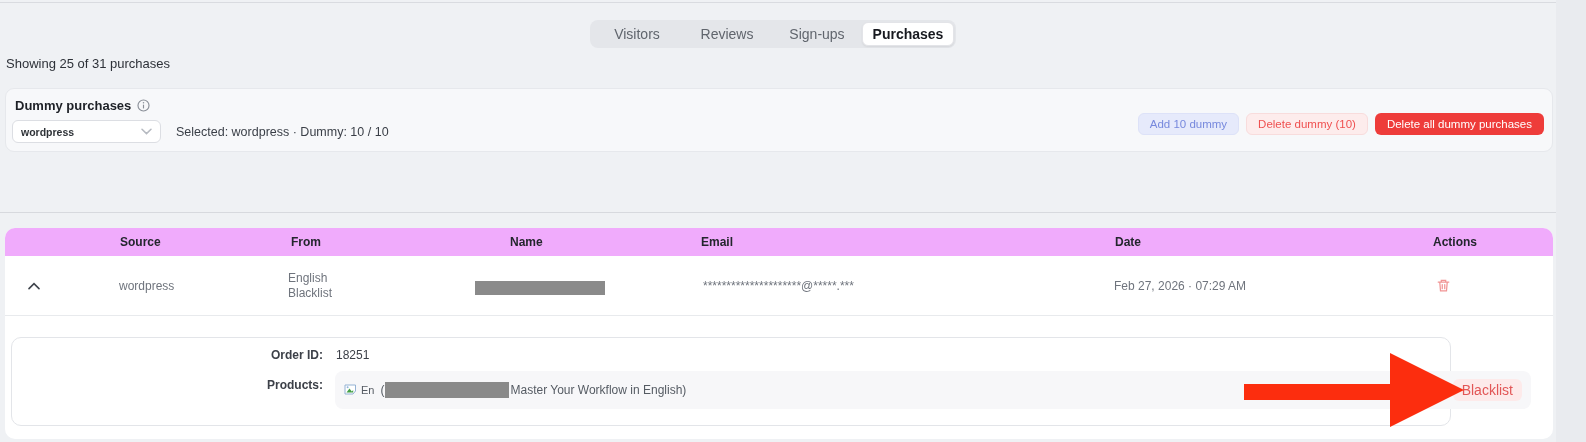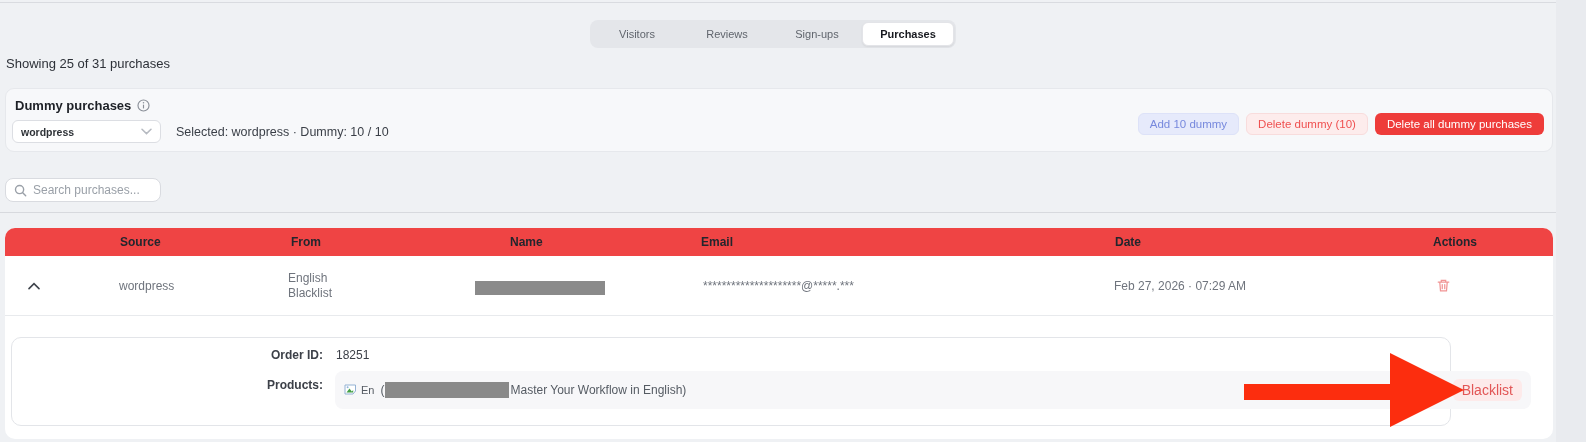--- a/index.html
+++ b/index.html
@@ -9,21 +9,21 @@
     background:#eff1f4; overflow:hidden;
     font-family:"Liberation Sans", sans-serif; color:#2d3138;
   }
   .top-hairline { position:absolute; top:2px; left:0; width:1586px; height:1px; background:#d9dbe0; }
   .right-strip { position:absolute; top:0; right:0; width:30px; height:442px; background:#e9ebef; }
 
   
   .tabs { position:absolute; left:590px; top:20px; width:366px; height:28px;
     background:#e4e6ea; border-radius:8px; display:flex; align-items:stretch; padding:2px; }
   .tab { flex:1; display:flex; align-items:center; justify-content:center;
-    font-size:11px; color:#60656d; border-radius:6px; cursor:pointer; }
+    font-size:14px; color:#60656d; border-radius:6px; cursor:pointer; }
   .tab.active { background:#ffffff; color:#17191f; font-weight:700;
     border:1px solid #e3e4e8; box-shadow:0 1px 2px rgba(0,0,0,.07); }
 
   .summary { position:absolute; left:6px; top:56px; font-size:13px; color:#2d3138; }
 
   
   .dummy-panel { position:absolute; left:5px; top:88px; width:1548px; height:64px;
     background:#f7f8fa; border:1px solid #e6e8ec; border-radius:9px; }
   .dummy-title-row { position:absolute; left:9px; top:9px; display:flex; align-items:center; gap:6px; }
   .dummy-title { font-size:13px; font-weight:700; color:#1d2026; }
@@ -47,21 +47,21 @@
     display:flex; align-items:center; gap:6px; padding:0 8px; }
   .search-box input { border:none; outline:none; width:100%; font-size:12px;
     font-family:"Liberation Sans", sans-serif; color:#3a3f47; background:transparent; }
   .search-box input::placeholder { color:#9aa0a8; }
 
   .divider { position:absolute; left:0; top:212px; width:1556px; height:1px; background:#d7d9de; }
 
   
   .table-card { position:absolute; left:5px; top:228px; width:1548px; height:211px;
     background:#ffffff; border-radius:10px; }
-  .thead { position:relative; height:28px; background:#ef4444; border-radius:10px 10px 0 0; }
+  .thead { position:relative; height:28px; background:#f0abfc; border-radius:10px 10px 0 0; }
   .th { position:absolute; top:50%; transform:translateY(-50%);
     font-size:12px; font-weight:700; color:#23262d; }
   .th-source { left:115px; } .th-from { left:286px; } .th-name { left:505px; }
   .th-email { left:696px; } .th-date { left:1062px;margin-left:48px; } .th-actions { left:1428px; }
 
   .trow { position:relative; height:60px; background:#ffffff; border-bottom:1px solid #e8eaed; }
   .collapse-btn { position:absolute; left:20px; top:50%; transform:translateY(-50%);
     width:18px; height:18px; display:flex; align-items:center; justify-content:center; cursor:pointer; }
   .cell { position:absolute; top:50%; transform:translateY(-50%); font-size:12px; color:#6f747d; }
   .cell-source { left:114px; }
@@ -131,29 +131,20 @@
       </span>
     </div>
     <div class="selected-info">Selected: wordpress · Dummy: 10 / 10</div>
     <div class="dummy-buttons">
       <div class="btn btn-add">Add 10 dummy</div>
       <div class="btn btn-del">Delete dummy (10)</div>
       <div class="btn btn-del-all">Delete all dummy purchases</div>
     </div>
   </div>
 
-  <div class="search-box">
-    <span style="display:inline-flex;">
-      <svg width="13" height="13" viewBox="0 0 14 14" fill="none" stroke="#9aa0a8" stroke-width="1.5" stroke-linecap="round">
-          <circle cx="6" cy="6" r="4.4"></circle>
-          <path d="M9.4 9.4 L12.6 12.6"></path>
-        </svg>
-    </span>
-    <input type="text" placeholder="Search purchases..." style="">
-  </div>
 
   <div class="divider"></div>
 
   <div class="table-card">
     <div class="thead">
       <span class="th th-source">Source</span>
       <span class="th th-from">From</span>
       <span class="th th-name">Name</span>
       <span class="th th-email">Email</span>
       <span class="th th-date">Date</span>

